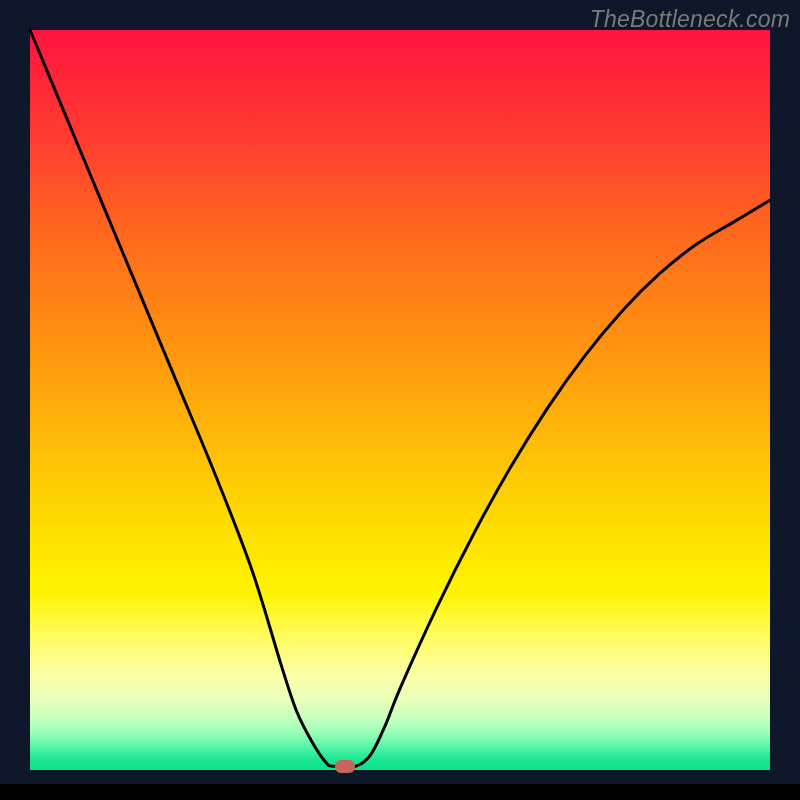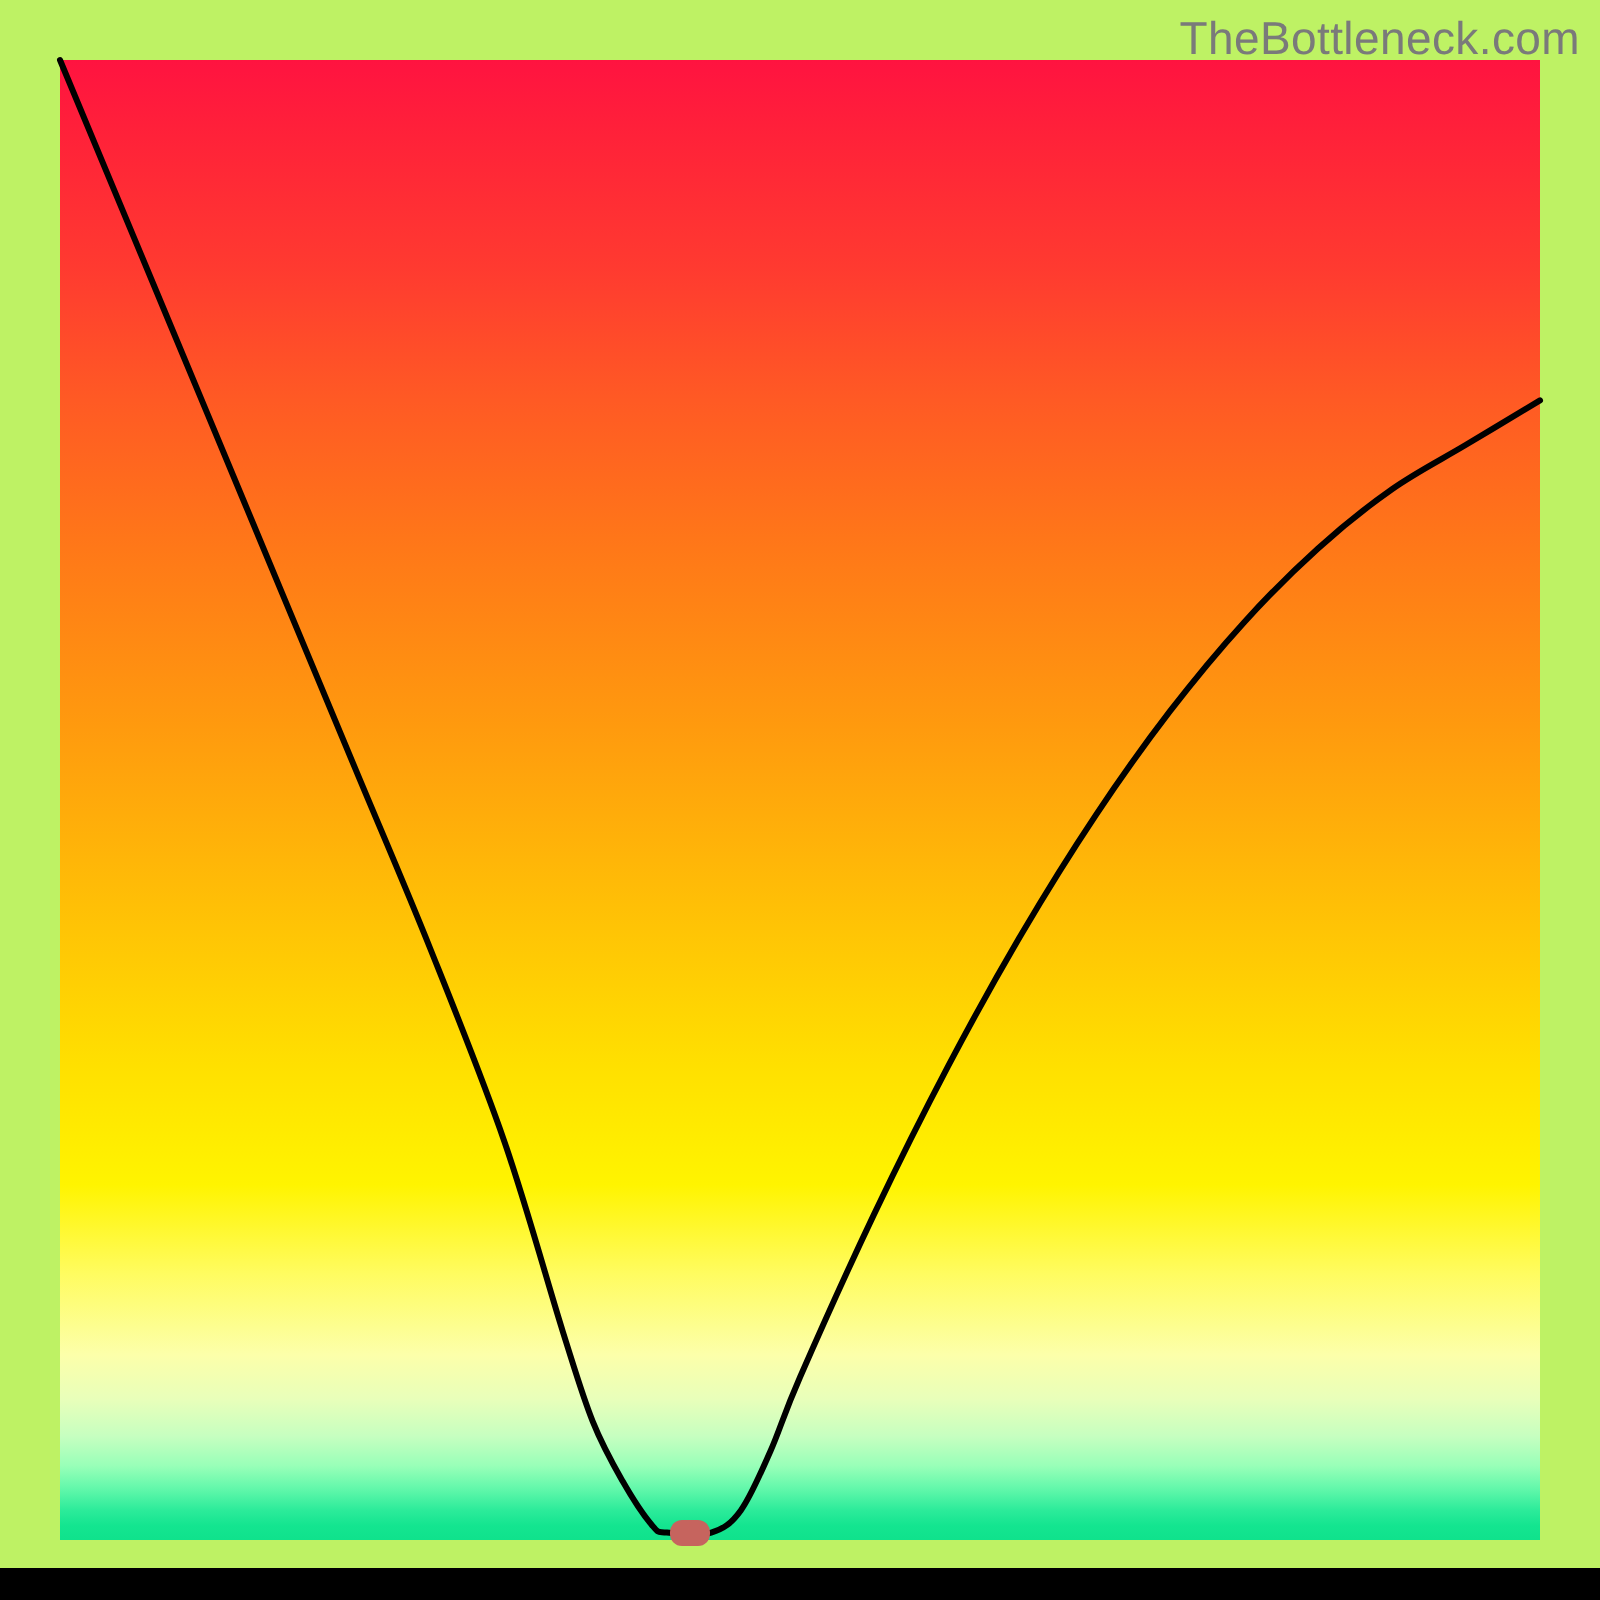--- a/index.html
+++ b/index.html
@@ -8,21 +8,22 @@
     width: 800px;
     height: 800px;
     background: #000;
     overflow: hidden;
     font-family: Arial, Helvetica, sans-serif;
   }
   .frame {
     position: relative;
     width: 800px;
     height: 784px;
-    background: #bef264;
+    background: #0f172a;
+    font-style: italic;
   }
   .plot-area {
     position: absolute;
     left: 30px;
     top: 30px;
     width: 740px;
     height: 740px;
     
     background: linear-gradient(
       to bottom,

